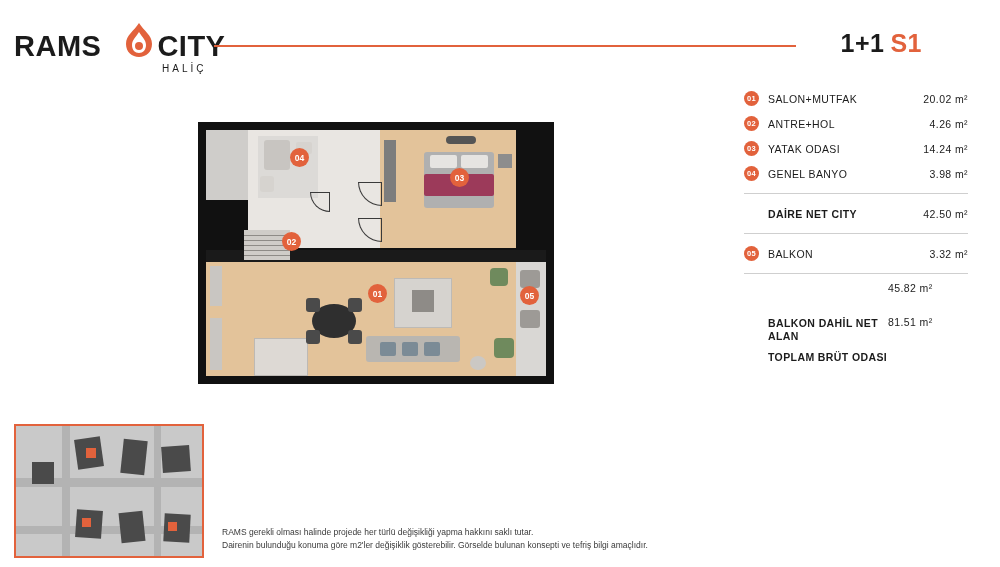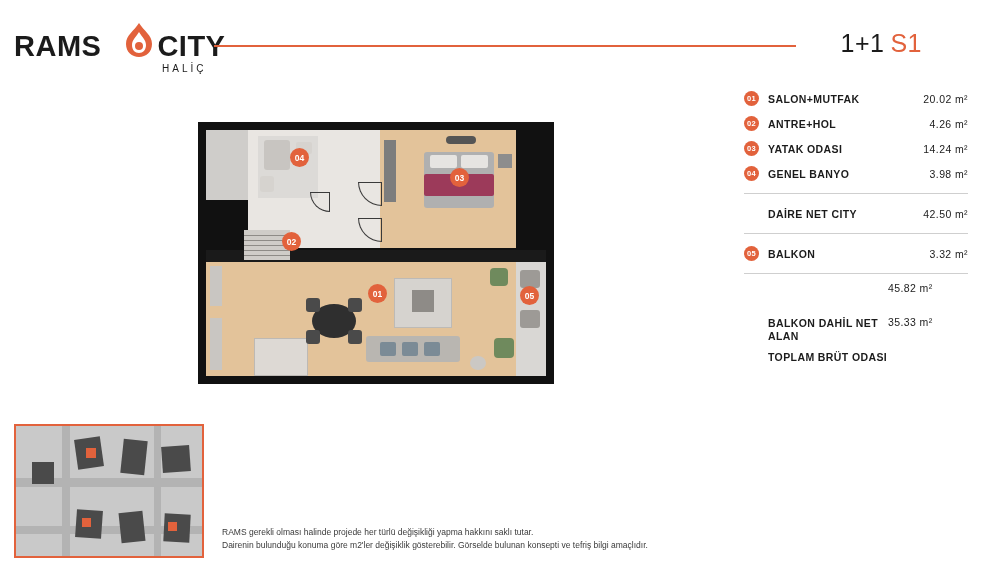--- a/index.html
+++ b/index.html
@@ -65,21 +65,21 @@
     top: 45px;
     width: 582px;
     height: 2px;
     background: #e2623c;
   }
   .header-title {
     position: absolute;
     right: 78px;
     top: 29px;
     font-size: 25px;
-    font-weight: normal;
+    font-weight: bold;
     letter-spacing: 0.5px;
     white-space: nowrap;
   }
   .header-title .ht-type { color: #1b1b1b; }
   .header-title .ht-code { color: #e2623c; margin-left: 6px; }
 
   
   .legend {
     position: absolute;
     left: 744px;
@@ -101,21 +101,21 @@
     font-size: 7.5px;
     font-weight: bold;
     display: flex;
     align-items: center;
     justify-content: center;
     margin-right: 9px;
     flex: 0 0 auto;
   }
   .legend-label {
     flex: 1 1 auto;
-    font-weight: bold;
+    font-weight: normal;
     color: #1b1b1b;
     white-space: nowrap;
   }
   .legend-value {
     flex: 0 0 auto;
     font-weight: normal;
     color: #1b1b1b;
     text-align: right;
     white-space: nowrap;
     font-size: 10.5px;
@@ -415,21 +415,21 @@
 
   <div class="legend-sep"></div>
 
   <div class="legend-row total tall">
     <div class="legend-label" style="padding-left:24px; max-width:120px; white-space:normal;">BALKON DAHİL NET ALAN</div>
     <div class="legend-value"><span>45.82</span> <span>m²</span></div>
   </div>
 
   <div class="legend-row total tall">
     <div class="legend-label" style="padding-left:24px; max-width:120px; white-space:normal;">TOPLAM BRÜT ODASI</div>
-    <div class="legend-value"><span>35.33</span> <span>m²</span></div>
+    <div class="legend-value"><span>81.51</span> <span>m²</span></div>
   </div>
 </div>
 
 <div class="sitemap">
   <div class="sm-road" style="left:0; top:52px; width:186px; height:9px;"></div>
   <div class="sm-road" style="left:0; top:100px; width:186px; height:8px;"></div>
   <div class="sm-road" style="left:46px; top:0; width:8px; height:130px;"></div>
   <div class="sm-road" style="left:138px; top:0; width:7px; height:130px;"></div>
 
   <div class="sm-block" style="left:60px; top:12px; width:26px; height:30px; transform:rotate(-8deg);"></div>

